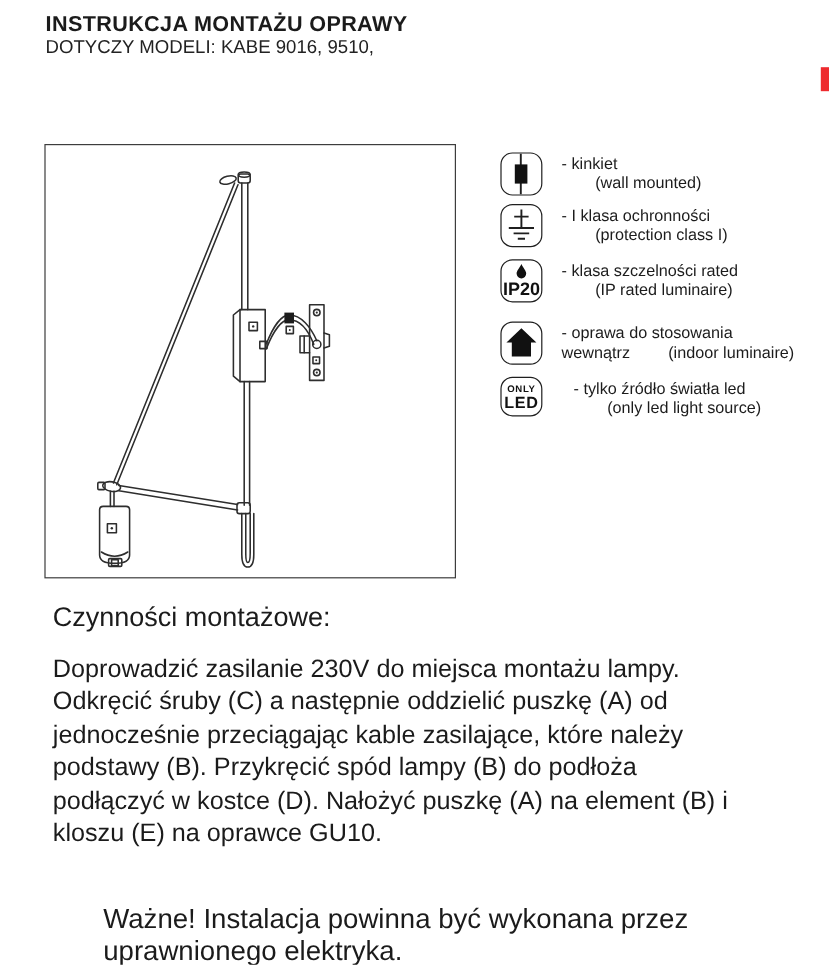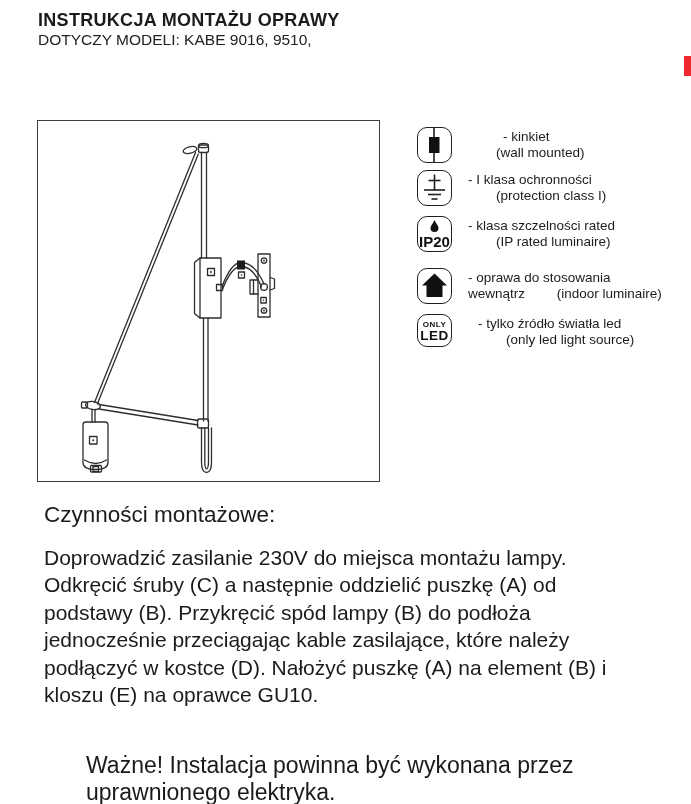--- a/index.html
+++ b/index.html
@@ -93,21 +93,21 @@
 
     <path d="M184,165.5 C190,150 197,141.5 203,141.5 C213,141.5 221,151.5 226,163"></path>
     <path d="M184,169.5 C190,154 197,145.5 203,145.5 C212,145.5 219,154.5 223.5,166"></path>
 
     <rect x="199" y="139.5" width="8" height="9" fill="#1c1c1c" stroke="none"></rect>
     <rect x="200.5" y="151" width="6" height="6"></rect>
     <circle cx="203.5" cy="154" r="0.8" fill="#2e2e2e" stroke="none"></circle>
   </svg>
 </div>
 
-<div class="abs legend-row" style="top:127px;text-align:center;">
+<div class="abs legend-row" style="top:127px;">
   <div class="licon">
     <svg width="33" height="34" viewBox="0 0 33 34">
       <line x1="16" y1="0" x2="16" y2="34" stroke="#1f1f1f" stroke-width="1.6"></line>
       <rect x="11" y="9" width="10.5" height="16" fill="#111"></rect>
     </svg>
   </div>
   <div class="ltext">
     <div>- kinkiet</div>
     <div><span></span><span class="it">(wall mounted)</span></div>
   </div>
@@ -163,19 +163,19 @@
     <div>- tylko źródło światła led</div>
     <div><span></span><span class="it">(only led light source)</span></div>
   </div>
 </div>
 
 <div class="abs heading">Czynności montażowe:</div>
 
 <div class="abs para">
   <div>Doprowadzić zasilanie 230V do miejsca montażu lampy.</div>
   <div>Odkręcić śruby (C) a następnie oddzielić puszkę (A) od</div>
+  <div>jednocześnie przeciągając kable zasilające, które należy</div>
   <div>podstawy (B). Przykręcić spód lampy (B) do podłoża</div>
-  <div>jednocześnie przeciągając kable zasilające, które należy</div>
   <div>podłączyć w kostce (D). Nałożyć puszkę (A) na element (B) i</div>
   <div>kloszu (E) na oprawce GU10.</div>
 </div>
 
 <div class="abs note">Ważne! Instalacja powinna być wykonana przez uprawnionego elektryka.</div>
 
 </body></html>

